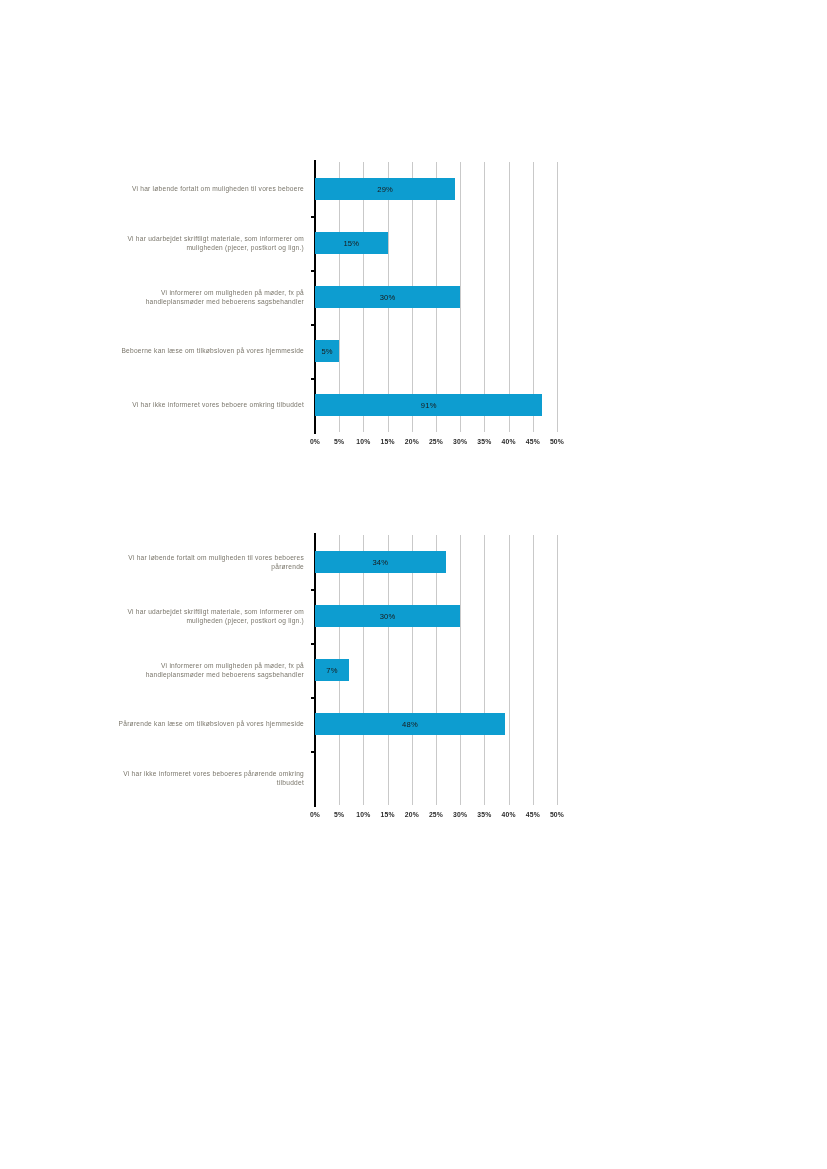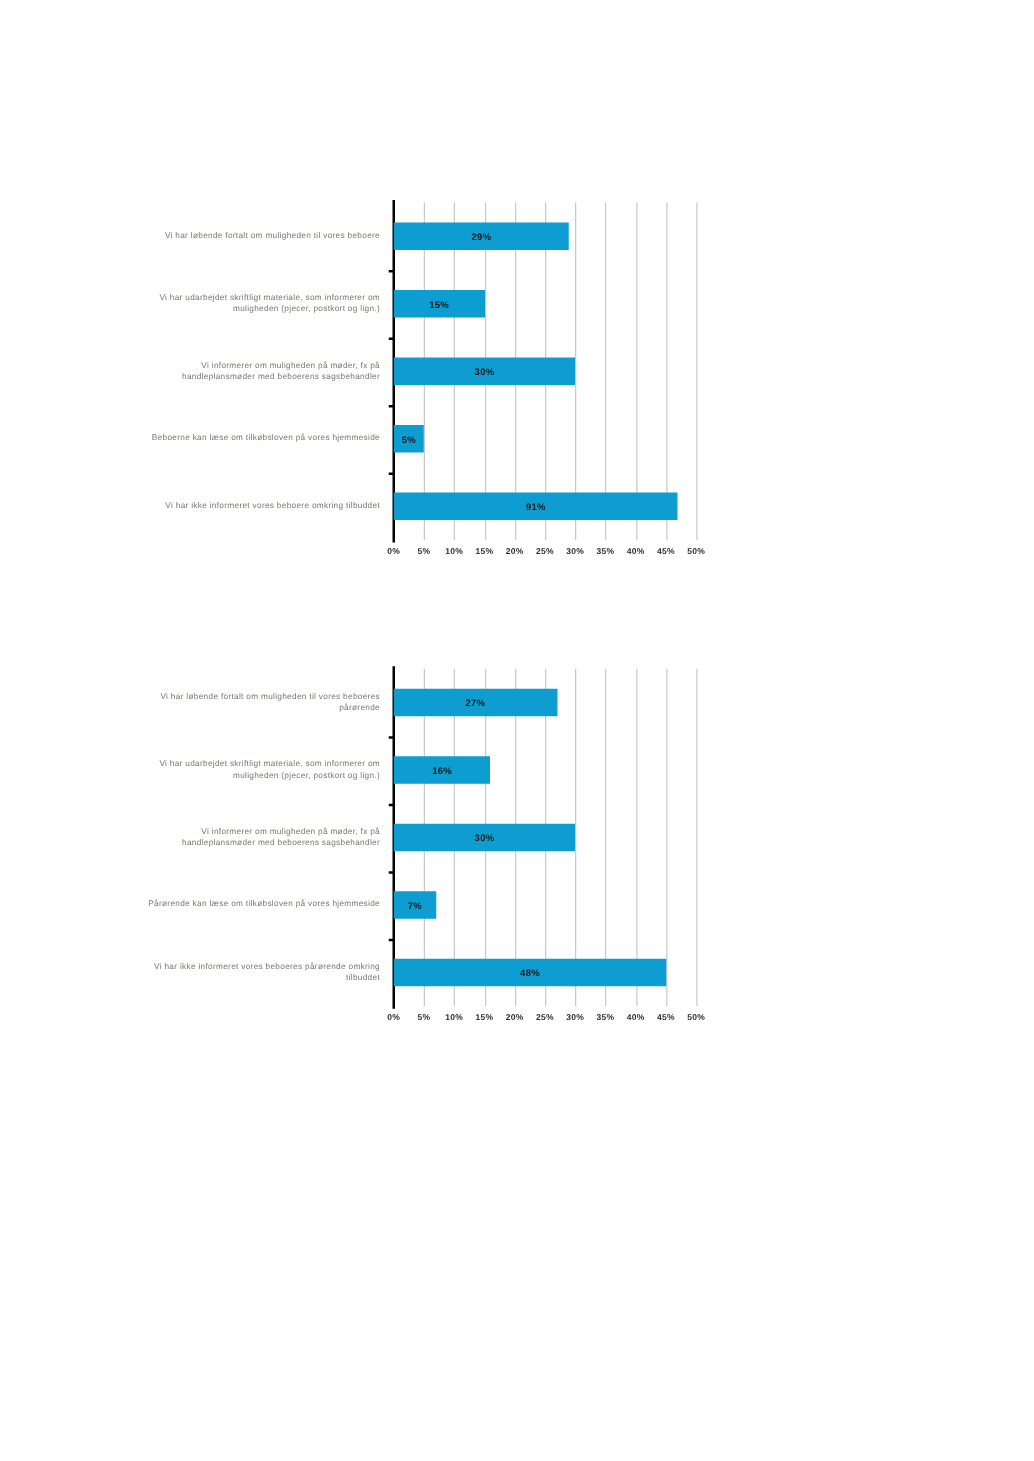--- a/index.html
+++ b/index.html
@@ -98,21 +98,21 @@
   .bar {
     height: 22px;
     background: #0d9dd0;
     display: flex;
     align-items: center;
     justify-content: center;
     min-width: 14px;
   }
   .bar-value {
     font-size: 7.6px;
-    font-weight: bold;
+    font-weight: normal;
     color: #1a1a1a;
     letter-spacing: 0.2px;
   }
 
   
   .xaxis {
     position: absolute;
     left: 315px;
     width: 242px;
     top: 288px;
@@ -245,40 +245,35 @@
         <div class="gridline" style="left: 145.2px;"></div>
         <div class="gridline" style="left: 169.4px;"></div>
         <div class="gridline" style="left: 193.6px;"></div>
         <div class="gridline" style="left: 217.8px;"></div>
         <div class="gridline" style="left: 242px;"></div>
       </div>
     <div class="axis-line"></div>
     <div class="bars">
         <div class="bar-slot">
           <div class="bar" style="width: 130.68px; background: rgb(13, 157, 208);">
-            <span class="bar-value">27%</span>
-          </div>
-        </div>
-        <div class="bar-slot">
-          <div class="bar" style="width: 77.44px; background: rgb(13, 157, 208);">
-            <span class="bar-value">16%</span>
+            <span class="bar-value">34%</span>
           </div>
         </div>
         <div class="bar-slot">
           <div class="bar" style="width: 145.2px; background: rgb(13, 157, 208);">
             <span class="bar-value">30%</span>
           </div>
         </div>
         <div class="bar-slot">
           <div class="bar" style="width: 33.88px; background: rgb(13, 157, 208);">
             <span class="bar-value">7%</span>
           </div>
         </div>
         <div class="bar-slot">
-          <div class="bar" style="width: 218px; background: rgb(13, 157, 208);">
+          <div class="bar" style="width: 190px; background: rgb(13, 157, 208);">
             <span class="bar-value">48%</span>
           </div>
         </div>
       </div>
   <div class="tick-mark" style="top: 54px;"></div>
       <div class="tick-mark" style="top: 108px;"></div>
       <div class="tick-mark" style="top: 162px;"></div>
       <div class="tick-mark" style="top: 216px;"></div>
     </div>
   <div class="xaxis">

